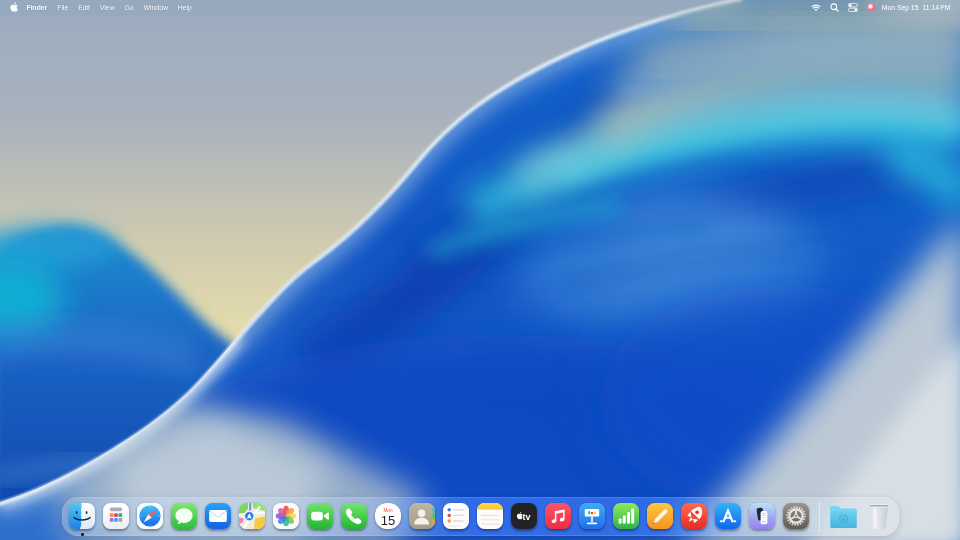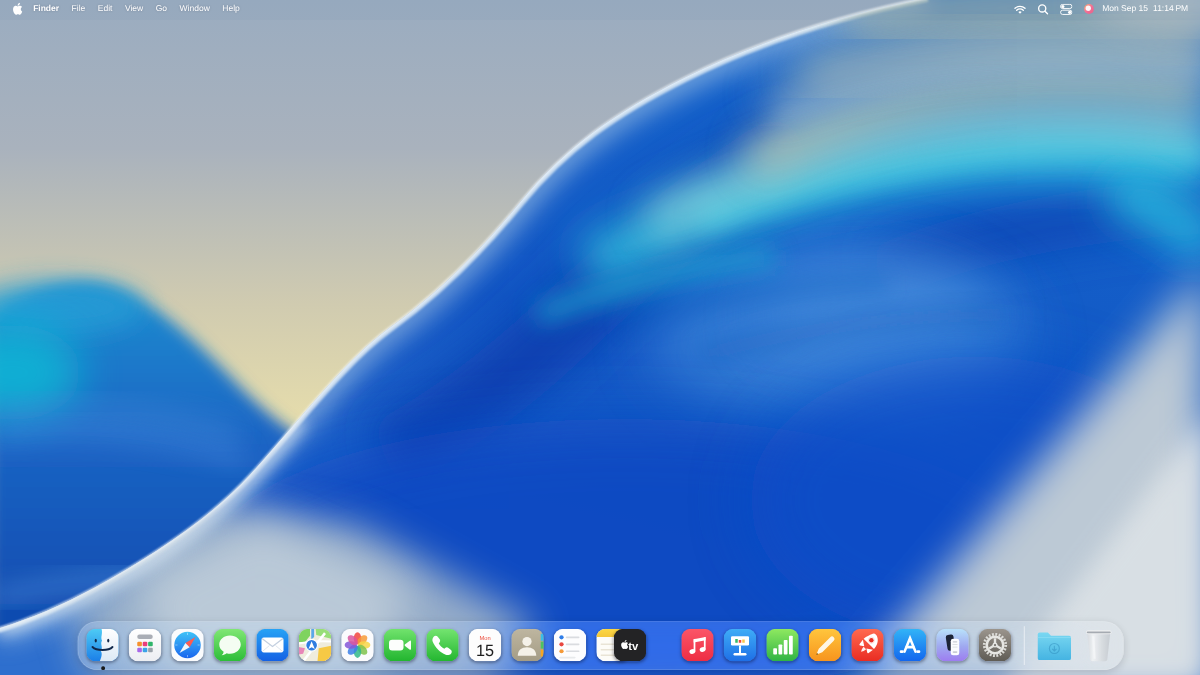--- a/index.html
+++ b/index.html
@@ -312,21 +312,21 @@
               <stop offset="1" stop-color="#23b630"></stop>
             </linearGradient>
           </defs>
   <rect width="26" height="26" fill="url(#gph)"></rect>
   <g fill="#ffffff">
     <path d="M6.1,6.2 C5,7.3 4.6,9 5.2,10.4 C7,14.9 11.1,19 15.6,20.8 C17,21.4 18.7,21 19.8,19.9 C20.6,19.1 20.6,17.8 19.8,17 L17.8,15.4 C17,14.7 15.9,14.7 15.1,15.4 L14.5,16 C12.6,15 10.9,13.3 10,11.5 L10.6,10.9 C11.3,10.1 11.3,9 10.6,8.2 L9,6.2 C8.2,5.4 6.9,5.4 6.1,6.2 Z"></path>
   </g>
 </svg>
       </div>
 
-<div class="ic" style="left:375px;">
+<div class="ic" style="left:375px;border-radius:12px;">
 <svg viewBox="0 0 26 26">
   <rect width="26" height="26" fill="#fdfdfd"></rect>
   <text x="13" y="9" font-family="Liberation Sans, sans-serif" font-size="4.6" fill="#ec4d3d" text-anchor="middle">Mon</text>
   <text x="13" y="21.5" font-family="Liberation Sans, sans-serif" font-size="13" fill="#1e1e1e" text-anchor="middle" font-weight="300">15</text>
 </svg>
       </div>
 
 <div class="ic" style="left:409px;">
 <svg viewBox="0 0 26 26">
   <defs>
@@ -366,21 +366,21 @@
             </linearGradient>
           </defs>
   <rect width="26" height="26" fill="#fdfcf8"></rect>
   <rect width="26" height="6.6" fill="url(#gno)"></rect>
   <rect x="3.5" y="11.8" width="19" height="1.1" rx="0.55" fill="#e9e4d6"></rect>
   <rect x="3.5" y="16.2" width="19" height="1.1" rx="0.55" fill="#e9e4d6"></rect>
   <rect x="3.5" y="20.6" width="19" height="1.1" rx="0.55" fill="#e9e4d6"></rect>
 </svg>
       </div>
 
-<div class="ic" style="left:491px;">
+<div class="ic" style="left:511px;">
 <svg viewBox="0 0 26 26">
   <rect width="26" height="26" fill="#232325"></rect>
   <path fill="#ffffff" transform="translate(5.6,8.9) scale(0.56)" d="M7.5,2.1c0.5-0.6,0.8-1.4,0.7-2.1C7.6,0.1,6.8,0.5,6.3,1C5.8,1.6,5.5,2.3,5.6,3.1C6.3,3.1,7.1,2.7,7.5,2.1z M8.2,3.3c-1-0.1-1.9,0.6-2.4,0.6c-0.5,0-1.3-0.6-2.1-0.6c-1.1,0-2.1,0.6-2.6,1.6C0,6.9,0.8,9.8,1.9,11.4c0.5,0.8,1.1,1.6,2,1.6c0.8,0,1.1-0.5,2-0.5c0.9,0,1.2,0.5,2.1,0.5c0.9,0,1.4-0.8,1.9-1.6c0.6-0.9,0.8-1.8,0.9-1.8c0,0-1.7-0.7-1.7-2.6c0-1.6,1.3-2.4,1.4-2.4C9.7,3.5,8.6,3.3,8.2,3.3z"></path>
   <text x="11.6" y="17" font-family="Liberation Sans, sans-serif" font-size="9" font-weight="bold" fill="#ffffff">tv</text>
 </svg>
       </div>
 
 <div class="ic" style="left:545px;">
 <svg viewBox="0 0 26 26">
   <defs>

